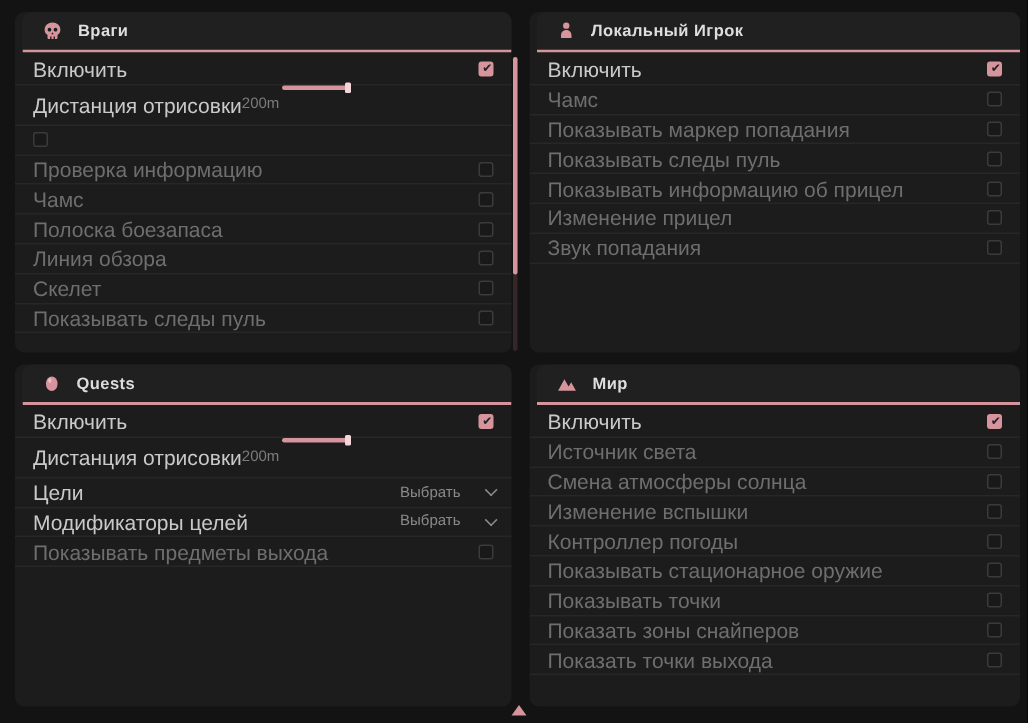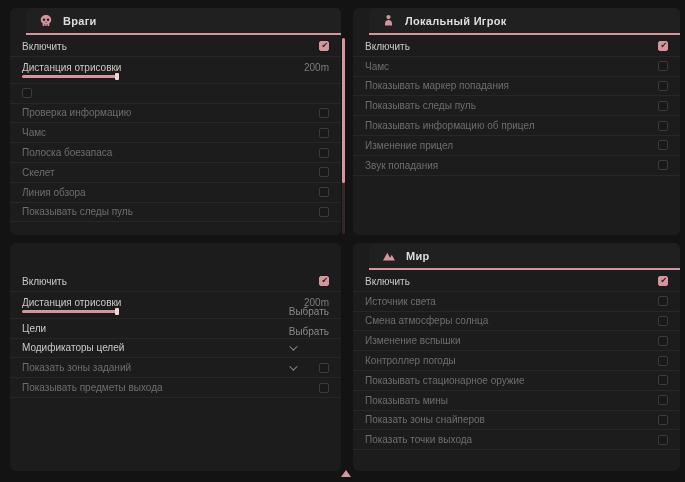--- a/index.html
+++ b/index.html
@@ -21,57 +21,57 @@
   }
   .grid{
     position:absolute;left:10px;top:8px;right:5px;bottom:11px;
     display:grid;grid-template-columns:331px 1fr;grid-template-rows:227px 228px;
     gap:8px 12px;
   }
   .panel{
     position:relative;background:var(--panel-bg);border-radius:6px;
   }
   .panel-header{
-    position:absolute;top:0;left:16px;right:0;height:27px;
+    position:absolute;top:0;left:5px;right:0;height:27px;
     display:flex;align-items:center;gap:10px;padding:0 13px;
     background:var(--header-bg);border-radius:6px 6px 0 0;
     border-bottom:2px solid var(--accent);
   }
   .panel-header .icon{display:flex;align-items:center;color:var(--accent);}
   .panel-title{font-size:11px;font-weight:bold;color:#dedede;letter-spacing:.3px;}
   .panel-body{
     position:absolute;top:29px;left:0;right:0;bottom:0;overflow:hidden;
     border-radius:0 0 6px 6px;
   }
   .row{
     display:flex;align-items:center;justify-content:space-between;
     height:19.8px;padding:0 12px;border-bottom:1px solid var(--row-divider);
   }
-  .row.slider-row{height:27px;flex-direction:column;align-items:stretch;justify-content:center;gap:2px;}
+  .row.slider-row{height:27px;flex-direction:row;align-items:stretch;justify-content:center;gap:2px;}
   .slider-top{display:flex;align-items:center;justify-content:space-between;}
-  .lbl{font-size:10px;white-space:nowrap;}
+  .lbl{font-size:14px;white-space:nowrap;}
   .lbl.bright{color:var(--label-bright);}
   .lbl.dim{color:var(--label-dim);}
   .checkbox{
     width:10px;height:10px;border-radius:2px;flex:0 0 auto;
     border:1px solid #3b3b3b;background:#191919;position:relative;
   }
   .checkbox.checked{background:var(--accent);border-color:var(--accent);}
   .checkbox.checked::after{
     content:"\2714";position:absolute;left:1.5px;top:-1.5px;
     font-size:8px;color:#262026;
   }
   .slider-track{position:relative;height:3px;width:100%;}
   .slider-fill{position:relative;height:3px;background:var(--accent);border-radius:2px;}
   .slider-handle{
     position:absolute;right:-2px;top:-2px;width:4px;height:7px;
     background:var(--accent-bright);border-radius:1px;
   }
   .value{font-size:10px;color:var(--value-gray);}
-  .select-ctl{display:flex;align-items:flex-start;gap:28px;flex-direction:column;}
+  .select-ctl{display:flex;align-items:center;gap:16px;}
   .select-value{font-size:10px;color:#8a8a8a;}
   .chevron{
     width:6px;height:6px;border-right:1.5px solid #8a8a8a;border-bottom:1.5px solid #8a8a8a;
     transform:rotate(45deg) translateY(-2px);
   }
   .v-scrollbar{
     position:absolute;right:-4px;top:30px;bottom:1px;width:3px;
     background:#342629;border-radius:2px;
   }
   .v-scrollbar .thumb{width:100%;height:74%;background:var(--accent);border-radius:2px;}
@@ -126,25 +126,25 @@
           </div>
           <div class="row">
             <span class="lbl dim">Чамс</span>
             <span class="checkbox"></span>
           </div>
           <div class="row">
             <span class="lbl dim">Полоска боезапаса</span>
             <span class="checkbox"></span>
           </div>
           <div class="row">
+            <span class="lbl dim">Линия обзора</span>
+            <span class="checkbox"></span>
+          </div>
+          <div class="row">
             <span class="lbl dim">Скелет</span>
-            <span class="checkbox"></span>
-          </div>
-          <div class="row">
-            <span class="lbl dim">Линия обзора</span>
             <span class="checkbox"></span>
           </div>
           <div class="row">
             <span class="lbl dim">Показывать следы пуль</span>
             <span class="checkbox"></span>
           </div>
         </div>
       <div class="v-scrollbar">
           <div class="thumb"></div>
         </div>
@@ -186,20 +186,29 @@
             <span class="checkbox"></span>
           </div>
           <div class="row">
             <span class="lbl dim">Звук попадания</span>
             <span class="checkbox"></span>
           </div>
         </div>
     </section>
 
     <section class="panel">
+      <header class="panel-header">
+        <span class="icon">
+          <svg viewBox="0 0 16 16" width="13" height="13" aria-hidden="true">
+            <ellipse cx="8" cy="8.4" rx="4.8" ry="6" fill="currentColor"></ellipse>
+            <ellipse cx="6.4" cy="5.8" rx="1.3" ry="1.9" fill="#eec3c8"></ellipse>
+          </svg>
+        </span>
+        <span class="panel-title">Quests</span>
+      </header>
       <div class="panel-body">
           <div class="row">
             <span class="lbl bright">Включить</span>
             <span class="checkbox checked"></span>
           </div>
           <div class="row slider-row">
             <div class="slider-top">
               <span class="lbl bright">Дистанция отрисовки</span>
               <span class="value">200m</span>
             </div>
@@ -217,24 +226,20 @@
             </div>
           </div>
           <div class="row">
             <span class="lbl bright">Модификаторы целей</span>
             <div class="select-ctl">
               <span class="select-value">Выбрать</span>
               <span class="chevron"></span>
             </div>
           </div>
           <div class="row">
-            <span class="lbl dim">Показать зоны заданий</span>
-            <span class="checkbox"></span>
-          </div>
-          <div class="row">
             <span class="lbl dim">Показывать предметы выхода</span>
             <span class="checkbox"></span>
           </div>
         </div>
     </section>
 
     <section class="panel">
       <header class="panel-header">
         <span class="icon">
           <svg viewBox="0 0 16 16" width="14" height="14" aria-hidden="true">
@@ -262,21 +267,21 @@
           </div>
           <div class="row">
             <span class="lbl dim">Контроллер погоды</span>
             <span class="checkbox"></span>
           </div>
           <div class="row">
             <span class="lbl dim">Показывать стационарное оружие</span>
             <span class="checkbox"></span>
           </div>
           <div class="row">
-            <span class="lbl dim">Показывать мины</span>
+            <span class="lbl dim">Показывать точки</span>
             <span class="checkbox"></span>
           </div>
           <div class="row">
             <span class="lbl dim">Показать зоны снайперов</span>
             <span class="checkbox"></span>
           </div>
           <div class="row">
             <span class="lbl dim">Показать точки выхода</span>
             <span class="checkbox"></span>
           </div>

